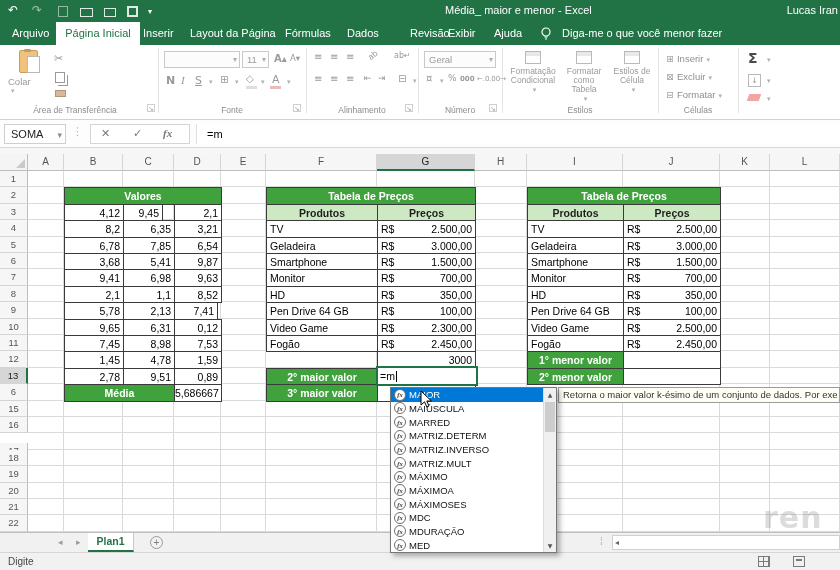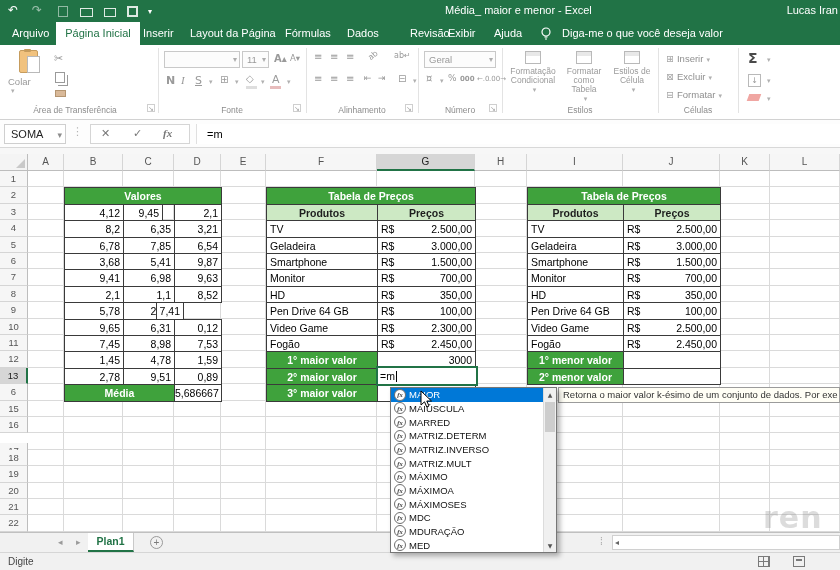--- a/index.html
+++ b/index.html
@@ -125,21 +125,21 @@
     <span class="mtab" style="left:285px">Fórmulas</span>
     <span class="mtab" style="left:347px">Dados</span>
     <span class="mtab" style="left:410px">Revisão</span>
     <span class="mtab" style="left:448px">Exibir</span>
     <span class="mtab" style="left:494px">Ajuda</span>
     <svg id="bulb" width="12" height="15" viewBox="0 0 12 15">
       <circle cx="6" cy="6" r="4" fill="none" stroke="#fff" stroke-width="1.2"></circle>
       <line x1="4.5" y1="11" x2="7.5" y2="11" stroke="#fff" stroke-width="1.2"></line>
       <line x1="5" y1="13" x2="7" y2="13" stroke="#fff" stroke-width="1.2"></line>
     </svg>
-    <span id="tellme">Diga-me o que você deseja valor</span>
+    <span id="tellme">Diga-me o que você menor fazer</span>
   </div>
 
   <div id="ribbon">
     <div class="rsep" style="left:158px"></div>
       <div class="rsep" style="left:306px"></div>
     <div class="rsep" style="left:418px"></div>
       <div class="rsep" style="left:502px"></div>
     <div class="rsep" style="left:658px"></div>
       <div class="rsep" style="left:738px"></div>
 
@@ -272,21 +272,21 @@
         <div class="cell s-num" style="left: 95px; top: 82px; width: 52px; height: 24px;">5,41</div>
         <div class="cell s-num" style="left: 146px; top: 82px; width: 48px; height: 17.4px;">9,87</div>
         <div class="cell s-num" style="left: 36px; top: 98.4px; width: 60px; height: 17.4px;">9,41</div>
         <div class="cell s-num" style="left: 95px; top: 98.4px; width: 52px; height: 17.4px;">6,98</div>
         <div class="cell s-num" style="left: 146px; top: 98.4px; width: 48px; height: 17.4px;">9,63</div>
         <div class="cell s-num" style="left: 36px; top: 114.8px; width: 60px; height: 17.4px;">2,1</div>
         <div class="cell s-num" style="left: 95px; top: 114.8px; width: 52px; height: 17.4px;">1,1</div>
         <div class="cell s-num" style="left: 146px; top: 114.8px; width: 48px; height: 17.4px;">8,52</div>
         <div class="cell s-num" style="left: 36px; top: 131.2px; width: 60px; height: 17.4px;">5,78</div>
         <div class="cell s-num" style="left: 95px; top: 131.2px; width: 52px; height: 17.4px;">2,13</div>
-        <div class="cell s-num" style="left: 128px; top: 131.2px; width: 28px; height: 17.4px;">7,41</div>
+        <div class="cell s-num" style="left: 146px; top: 131.2px; width: 44px; height: 17.4px;">7,41</div>
         <div class="cell s-num" style="left: 36px; top: 147.6px; width: 60px; height: 17.4px;">9,65</div>
         <div class="cell s-num" style="left: 95px; top: 147.6px; width: 52px; height: 17.4px;">6,31</div>
         <div class="cell s-num" style="left: 146px; top: 147.6px; width: 48px; height: 17.4px;">0,12</div>
         <div class="cell s-num" style="left: 36px; top: 164px; width: 60px; height: 17.4px;">7,45</div>
         <div class="cell s-num" style="left: 95px; top: 164px; width: 52px; height: 17.4px;">8,98</div>
         <div class="cell s-num" style="left: 146px; top: 164px; width: 48px; height: 17.4px;">7,53</div>
         <div class="cell s-num" style="left: 36px; top: 180.4px; width: 60px; height: 17.4px;">1,45</div>
         <div class="cell s-num" style="left: 95px; top: 180.4px; width: 52px; height: 17.4px;">4,78</div>
         <div class="cell s-num" style="left: 146px; top: 180.4px; width: 48px; height: 17.4px;">1,59</div>
         <div class="cell s-num" style="left: 36px; top: 196.8px; width: 60px; height: 17.4px;">2,78</div>
@@ -330,21 +330,20 @@
         <div class="cell s-txt" style="left: 238px; top: 147.6px; width: 112px; height: 17.4px;">Video Game</div>
         <div class="cell s-money" style="left: 349px; top: 147.6px; width: 99px; height: 17.4px;">
           <span>R$</span>
           <span>2.300,00</span>
         </div>
         <div class="cell s-txt" style="left: 238px; top: 164px; width: 112px; height: 17.4px;">Fogão</div>
         <div class="cell s-money" style="left: 349px; top: 164px; width: 99px; height: 17.4px;">
           <span>R$</span>
           <span>2.450,00</span>
         </div>
-        <div class="cell s-gh" style="left: 238px; top: 180.4px; width: 112px; height: 17.4px;">1° maior valor</div>
         <div class="cell s-num" style="left: 349px; top: 180.4px; width: 99px; height: 17.4px;">3000</div>
         <div class="cell s-gh" style="left: 238px; top: 196.8px; width: 112px; height: 17.4px;">2° maior valor</div>
         <div class="cell s-gh" style="left: 238px; top: 213.2px; width: 112px; height: 17.4px;">3° maior valor</div>
         <div class="cell s-num" style="left: 349px; top: 213.2px; width: 99px; height: 17.4px;"></div>
         <div class="cell s-gh" style="left: 499px; top: 16.4px; width: 194px; height: 17.4px;">Tabela de Preços</div>
         <div class="cell s-lh" style="left: 499px; top: 32.8px; width: 97px; height: 17.4px;">Produtos</div>
         <div class="cell s-lh" style="left: 595px; top: 32.8px; width: 98px; height: 17.4px;">Preços</div>
         <div class="cell s-txt" style="left: 499px; top: 49.2px; width: 97px; height: 17.4px;">TV</div>
         <div class="cell s-money" style="left: 595px; top: 49.2px; width: 98px; height: 17.4px;">
           <span>R$</span>

